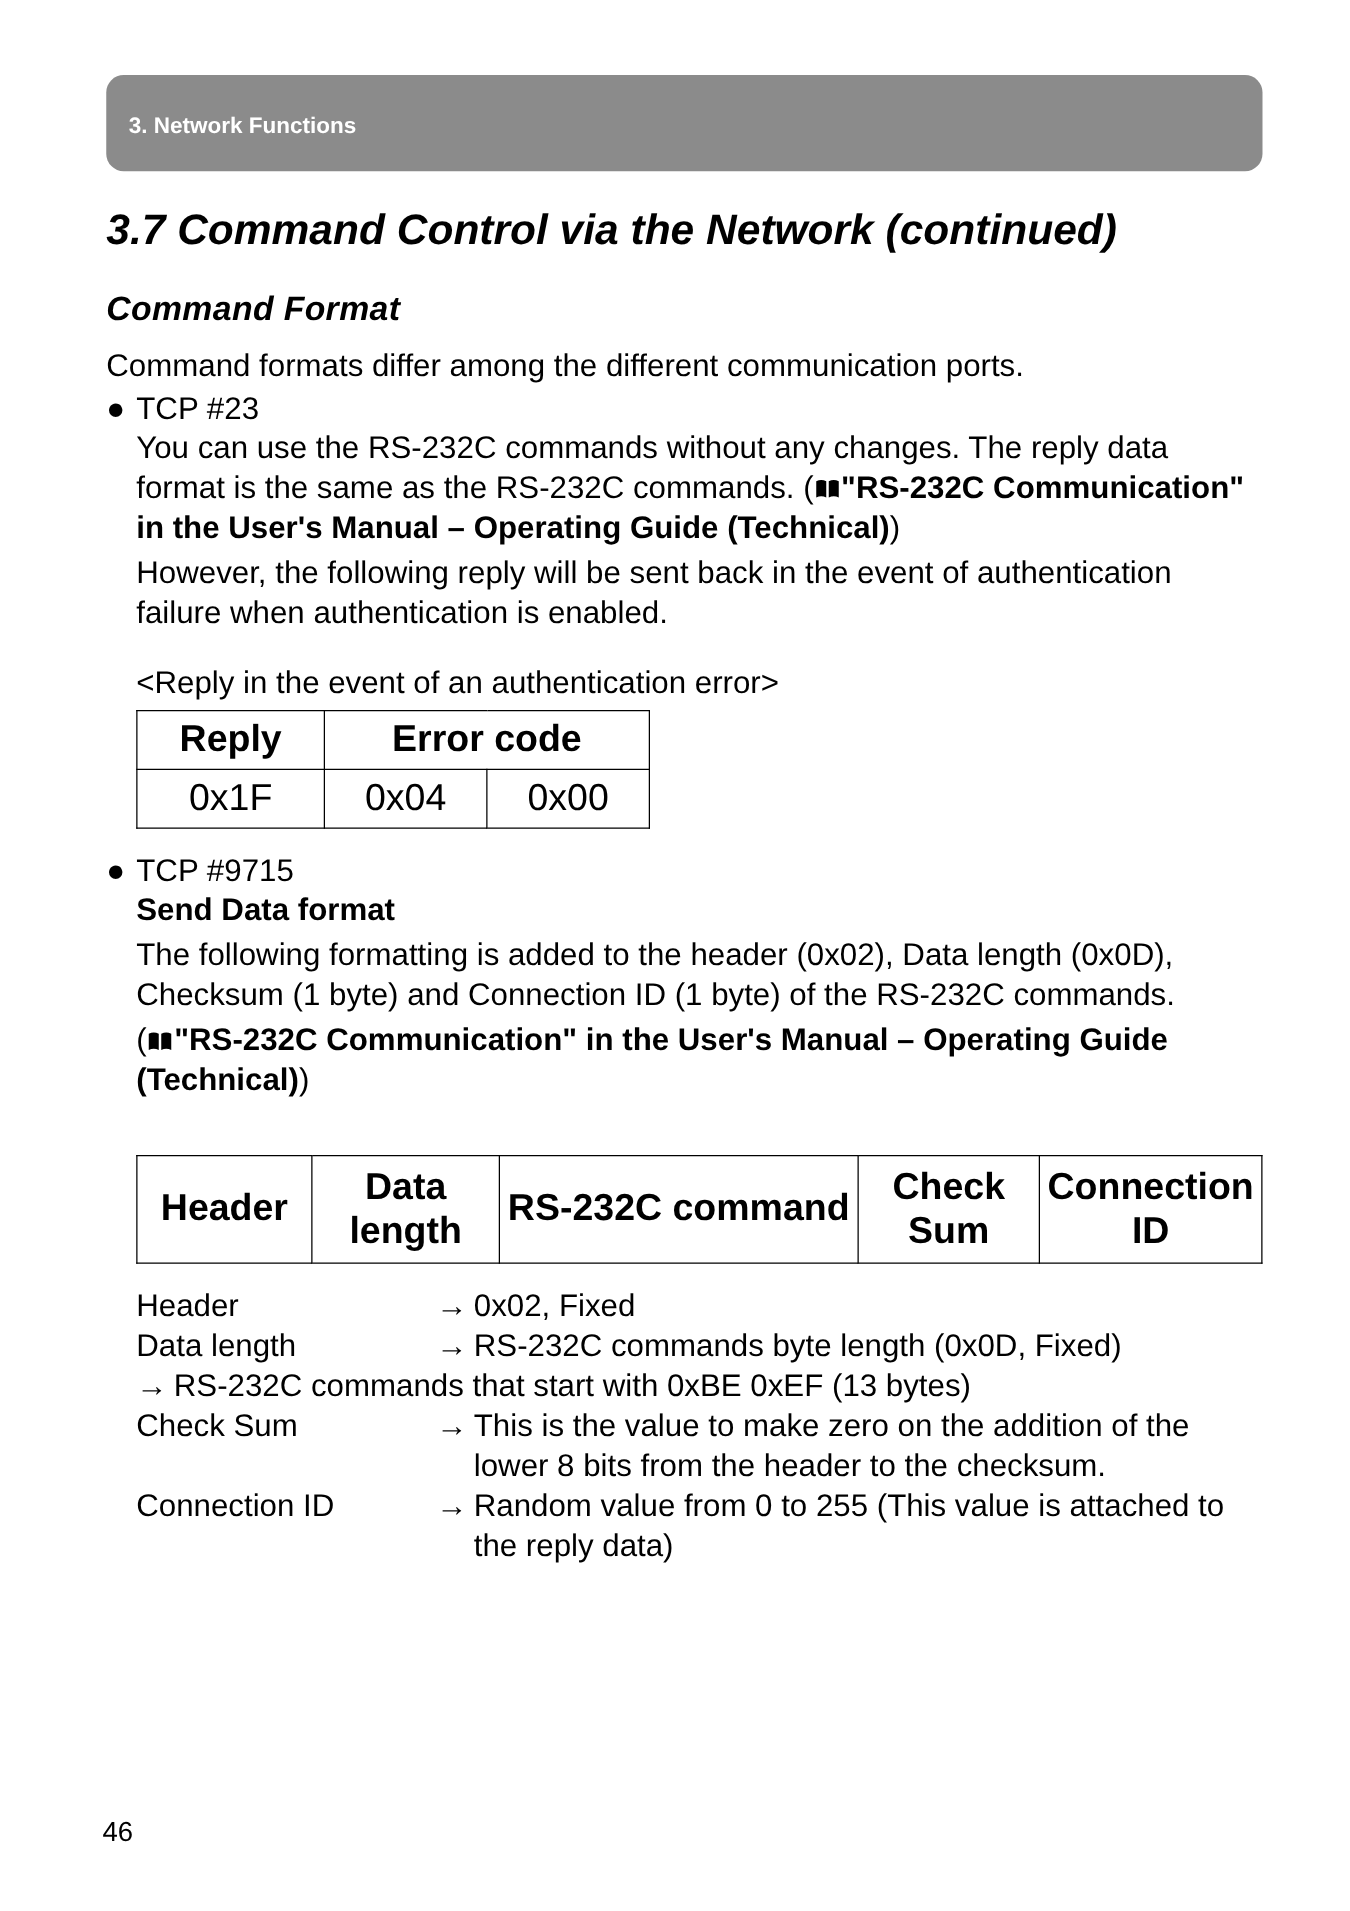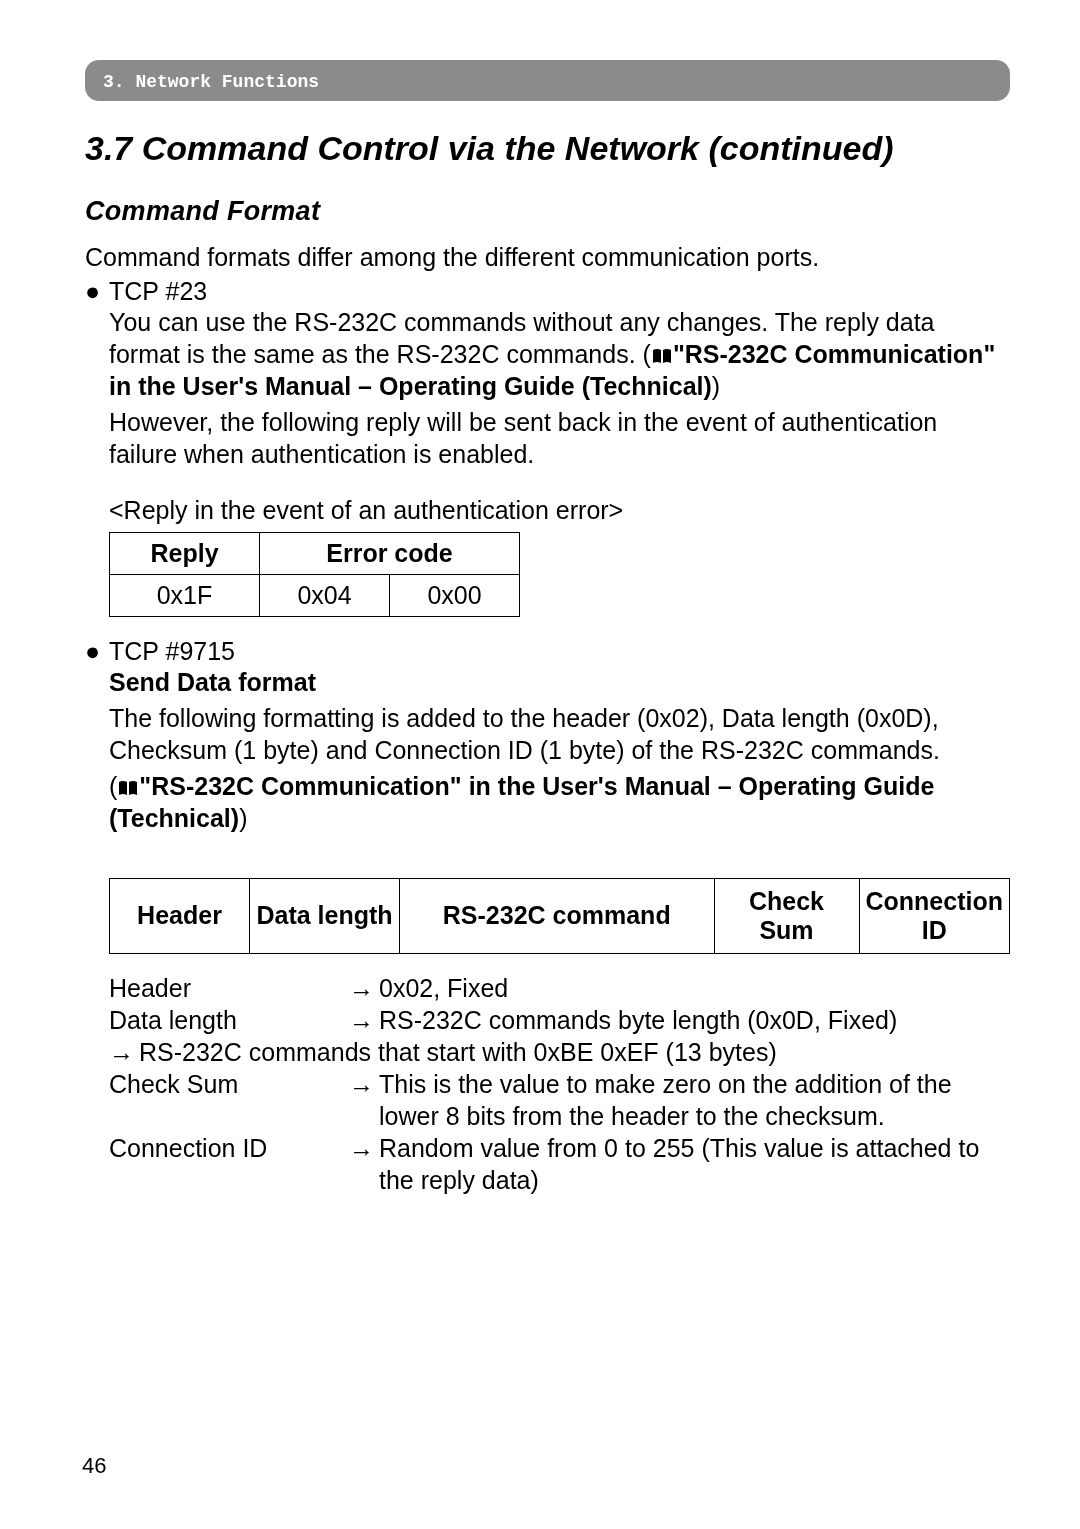--- a/index.html
+++ b/index.html
@@ -9,23 +9,22 @@
     width: 1080px;
     height: 1529px;
     padding: 60px 70px 40px 85px;
     font-size: 25px;
     color: #000;
     position: relative;
   }
   .chapter-bar {
     background: #8b8b8b;
     border-radius: 14px;
-    padding: 6px 18px;
+    padding: 24px 18px;
     margin-bottom: 28px;
-    font-family: Liberation Mono, monospace;
   }
   .chapter-bar span {
     color: #fff;
     font-weight: bold;
     font-size: 18px;
   }
   .section-title {
     font-style: italic;
     font-weight: bold;
     font-size: 34px;
@@ -45,21 +44,21 @@
   .indent { padding-left: 24px; }
   .bold { font-weight: bold; }
   .book-icon {
     display: inline-block;
     width: 22px;
     height: 18px;
     vertical-align: -2px;
   }
   .block-gap { height: 20px; }
   table { border-collapse: collapse; }
-  th, td { border: 1px solid #000; text-align: center; padding: 6px 10px; font-size: 25px; }
+  th, td { border: 1px solid #000; text-align: center; padding: 6px 10px; font-size: 30px; }
   th { font-weight: bold; }
   .table1 { margin-left: 24px; margin-top: 6px; }
   .table1 th, .table1 td { width: 130px; }
   .table1 .reply-col { width: 150px; }
   .table2 { width: 100%; margin-top: 6px; }
   .table2 th { line-height: 1.15; padding: 8px 6px; }
   .defs { margin-top: 18px; padding-left: 24px; }
   .defs-row { display: flex; align-items: flex-start; line-height: 1.28; }
   .defs-label { width: 240px; flex-shrink: 0; }
   .defs-arrow { width: 30px; flex-shrink: 0; }

